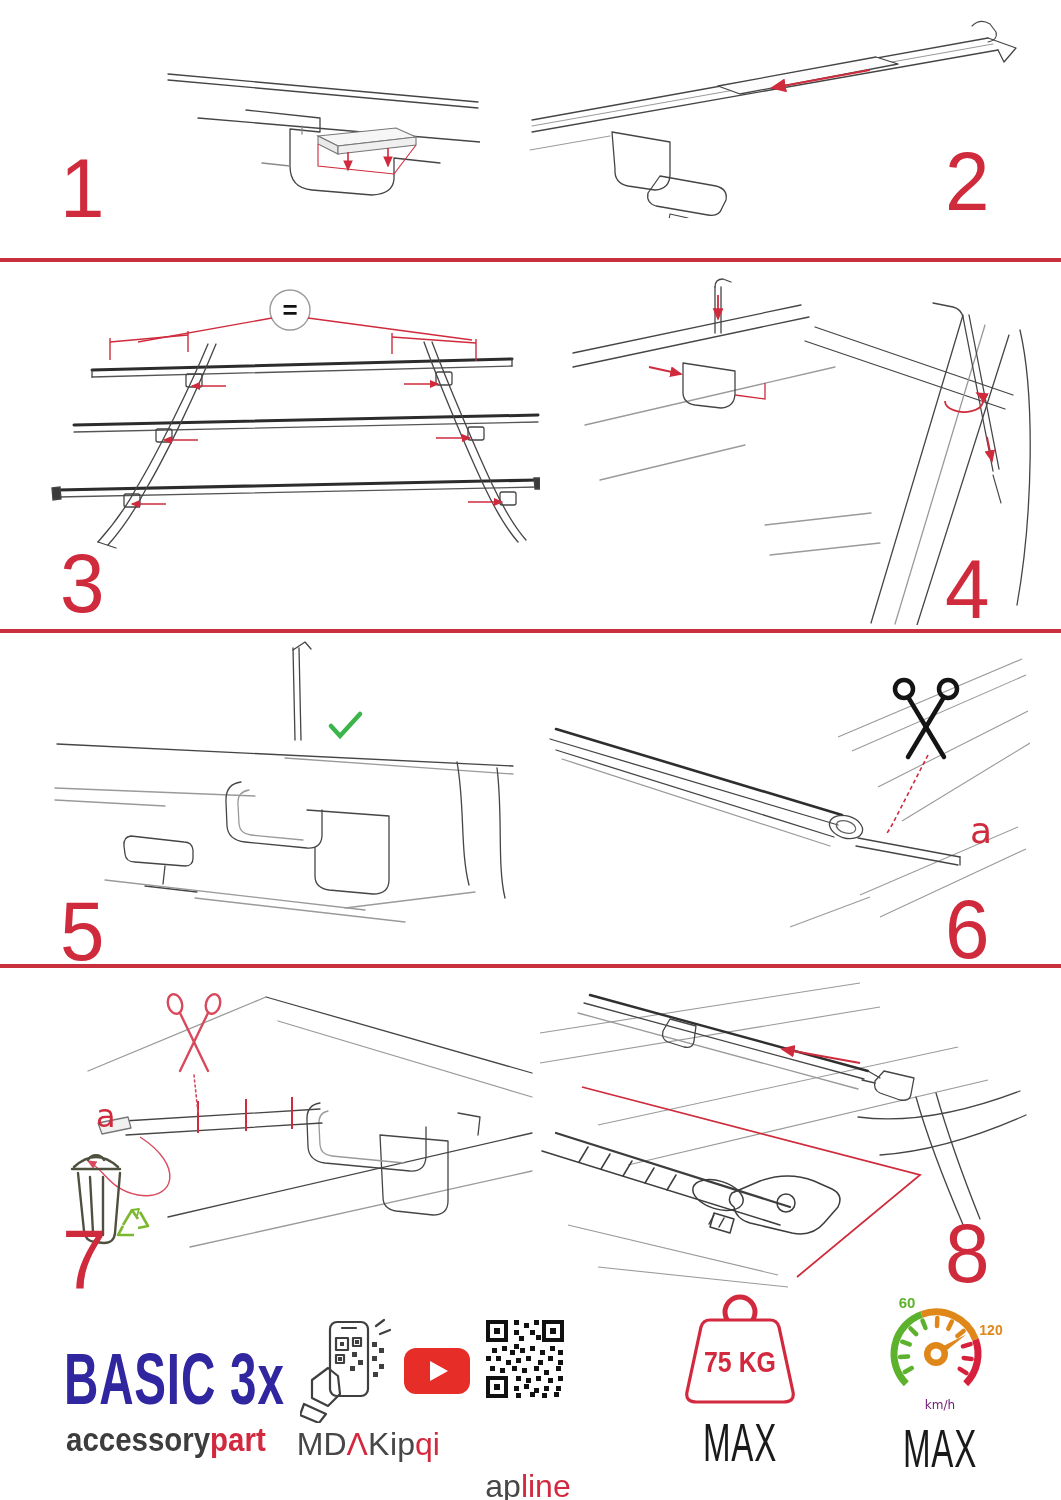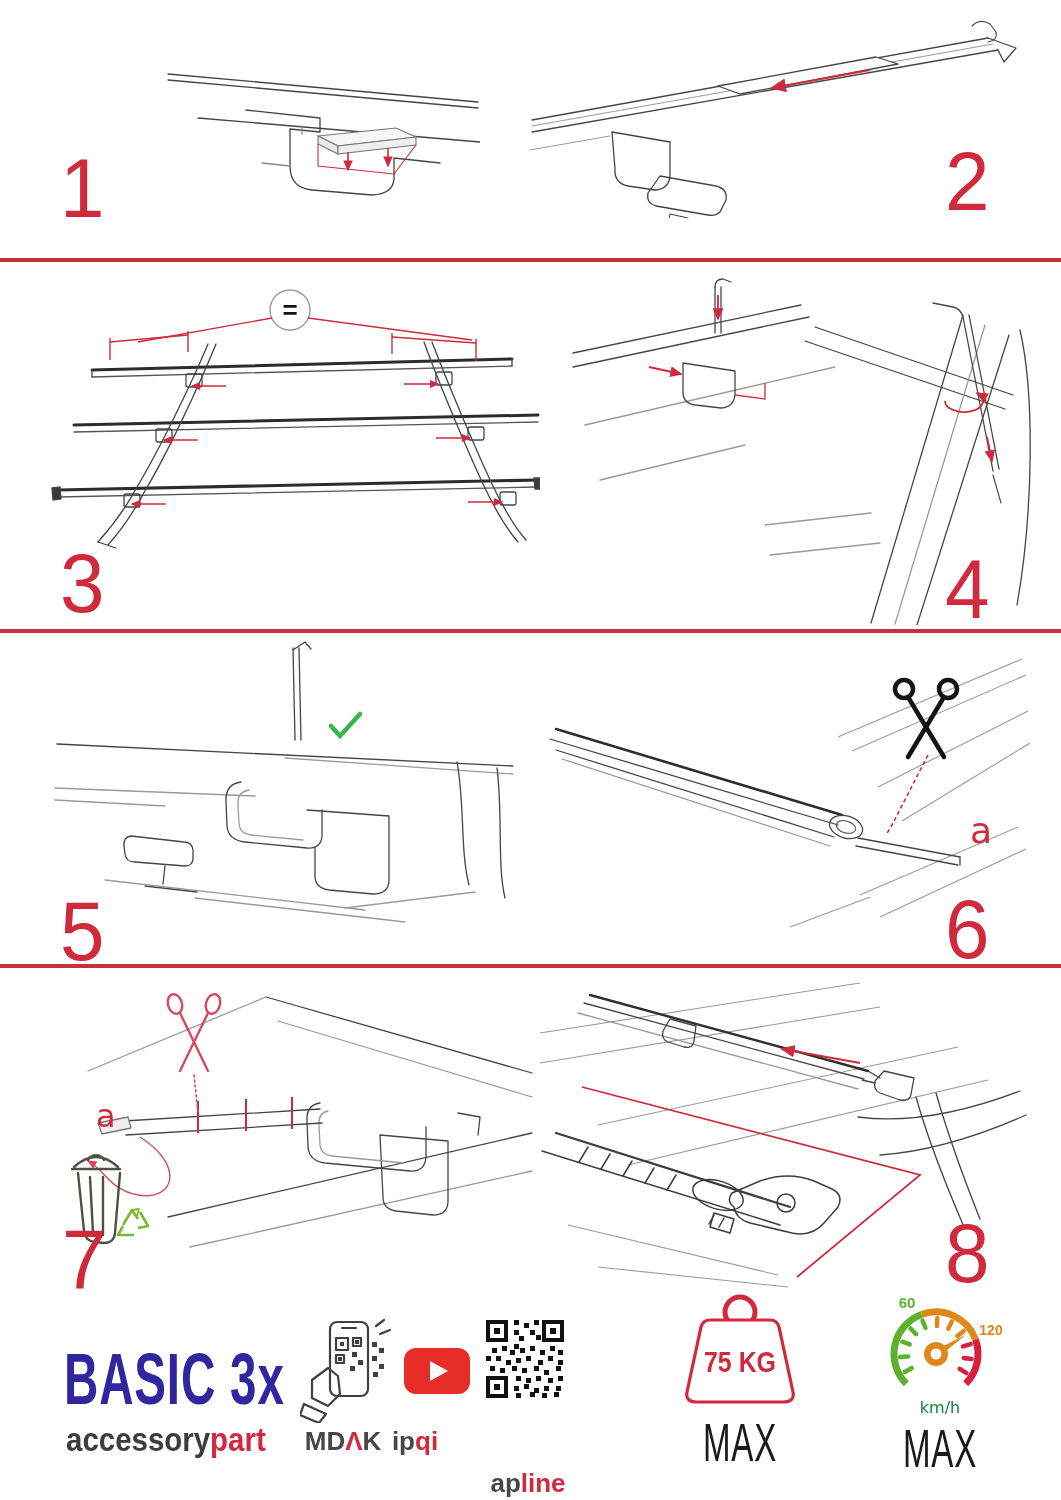--- a/index.html
+++ b/index.html
@@ -7,25 +7,25 @@
         font-family:"Liberation Sans",sans-serif;}
   .divider{position:absolute;left:0;width:1061px;height:4px;background:#c9303e;}
   .stepnum{position:absolute;color:#cf2b3c;font-size:80px;line-height:1;font-weight:400;
            font-family:"Liberation Sans",sans-serif;transform:scaleY(1.05);transform-origin:left top;}
   .ill{position:absolute;}
   .logo-basic{position:absolute;left:64px;top:1336px;color:#2f26a0;font-weight:700;font-size:58px;
               letter-spacing:1px;transform:scale(0.82,1.25);transform-origin:left top;white-space:nowrap;}
   .brandline{position:absolute;left:66px;top:1422px;font-size:31px;font-weight:700;white-space:nowrap;
              transform:scale(0.95,1.05);transform-origin:left top;}
   .brand-black{color:#3d3d3d;} .brand-red{color:#d2293e;}
-  .partnerlbl{position:absolute;top:1426px;font-size:26px;font-weight:700;text-align:center;white-space:nowrap;}
+  .partnerlbl{position:absolute;top:1426px;font-size:32px;font-weight:400;text-align:center;white-space:nowrap;}
   .dark{color:#474747;} .red{color:#d2293e;}
   .maxlbl{position:absolute;font-size:46px;font-weight:500;color:#1a1a1a;text-align:center;
           letter-spacing:1px;transform:scale(0.72,1.18);transform-origin:center top;}
-  .kmh{position:absolute;left:870px;width:140px;top:1398px;font-size:16px;color:#15803d;text-align:center;
+  .kmh{position:absolute;left:870px;width:140px;top:1398px;font-size:12px;color:#701a75;text-align:center;
        font-family:"DejaVu Sans",sans-serif;}
 </style>
 </head>
 <body>
 
 <div class="page">
 
   <svg class="ill" style="left:150px;top:38px" width="330" height="200" viewBox="0 0 330 200">
     <defs>
         <marker id="ar1" markerWidth="8" markerHeight="8" refX="6" refY="3" orient="auto">

